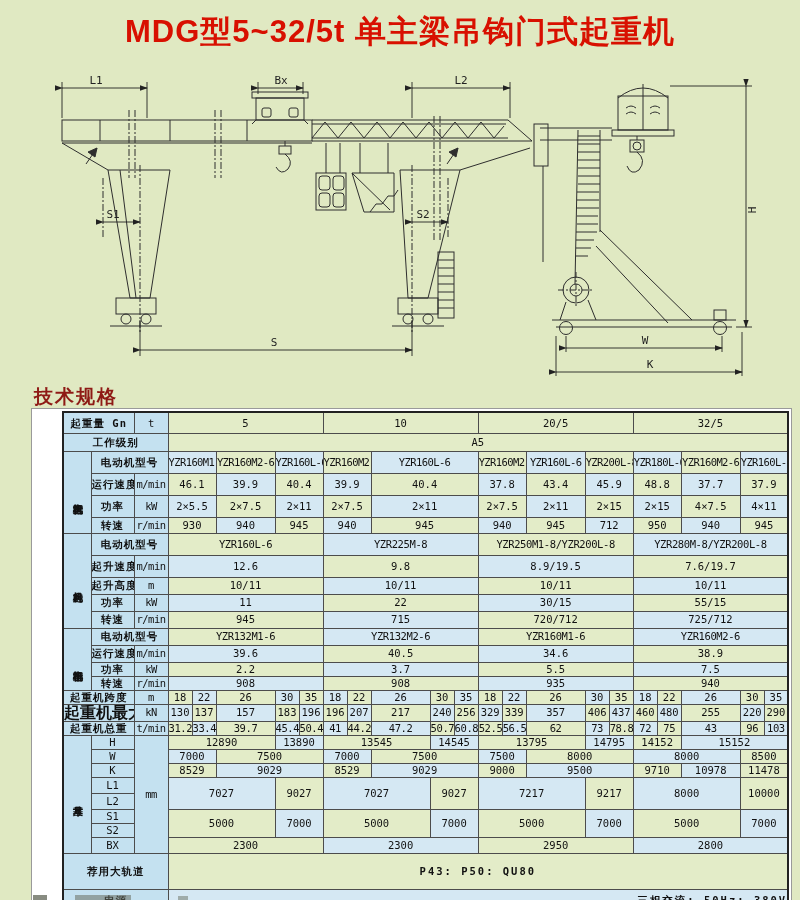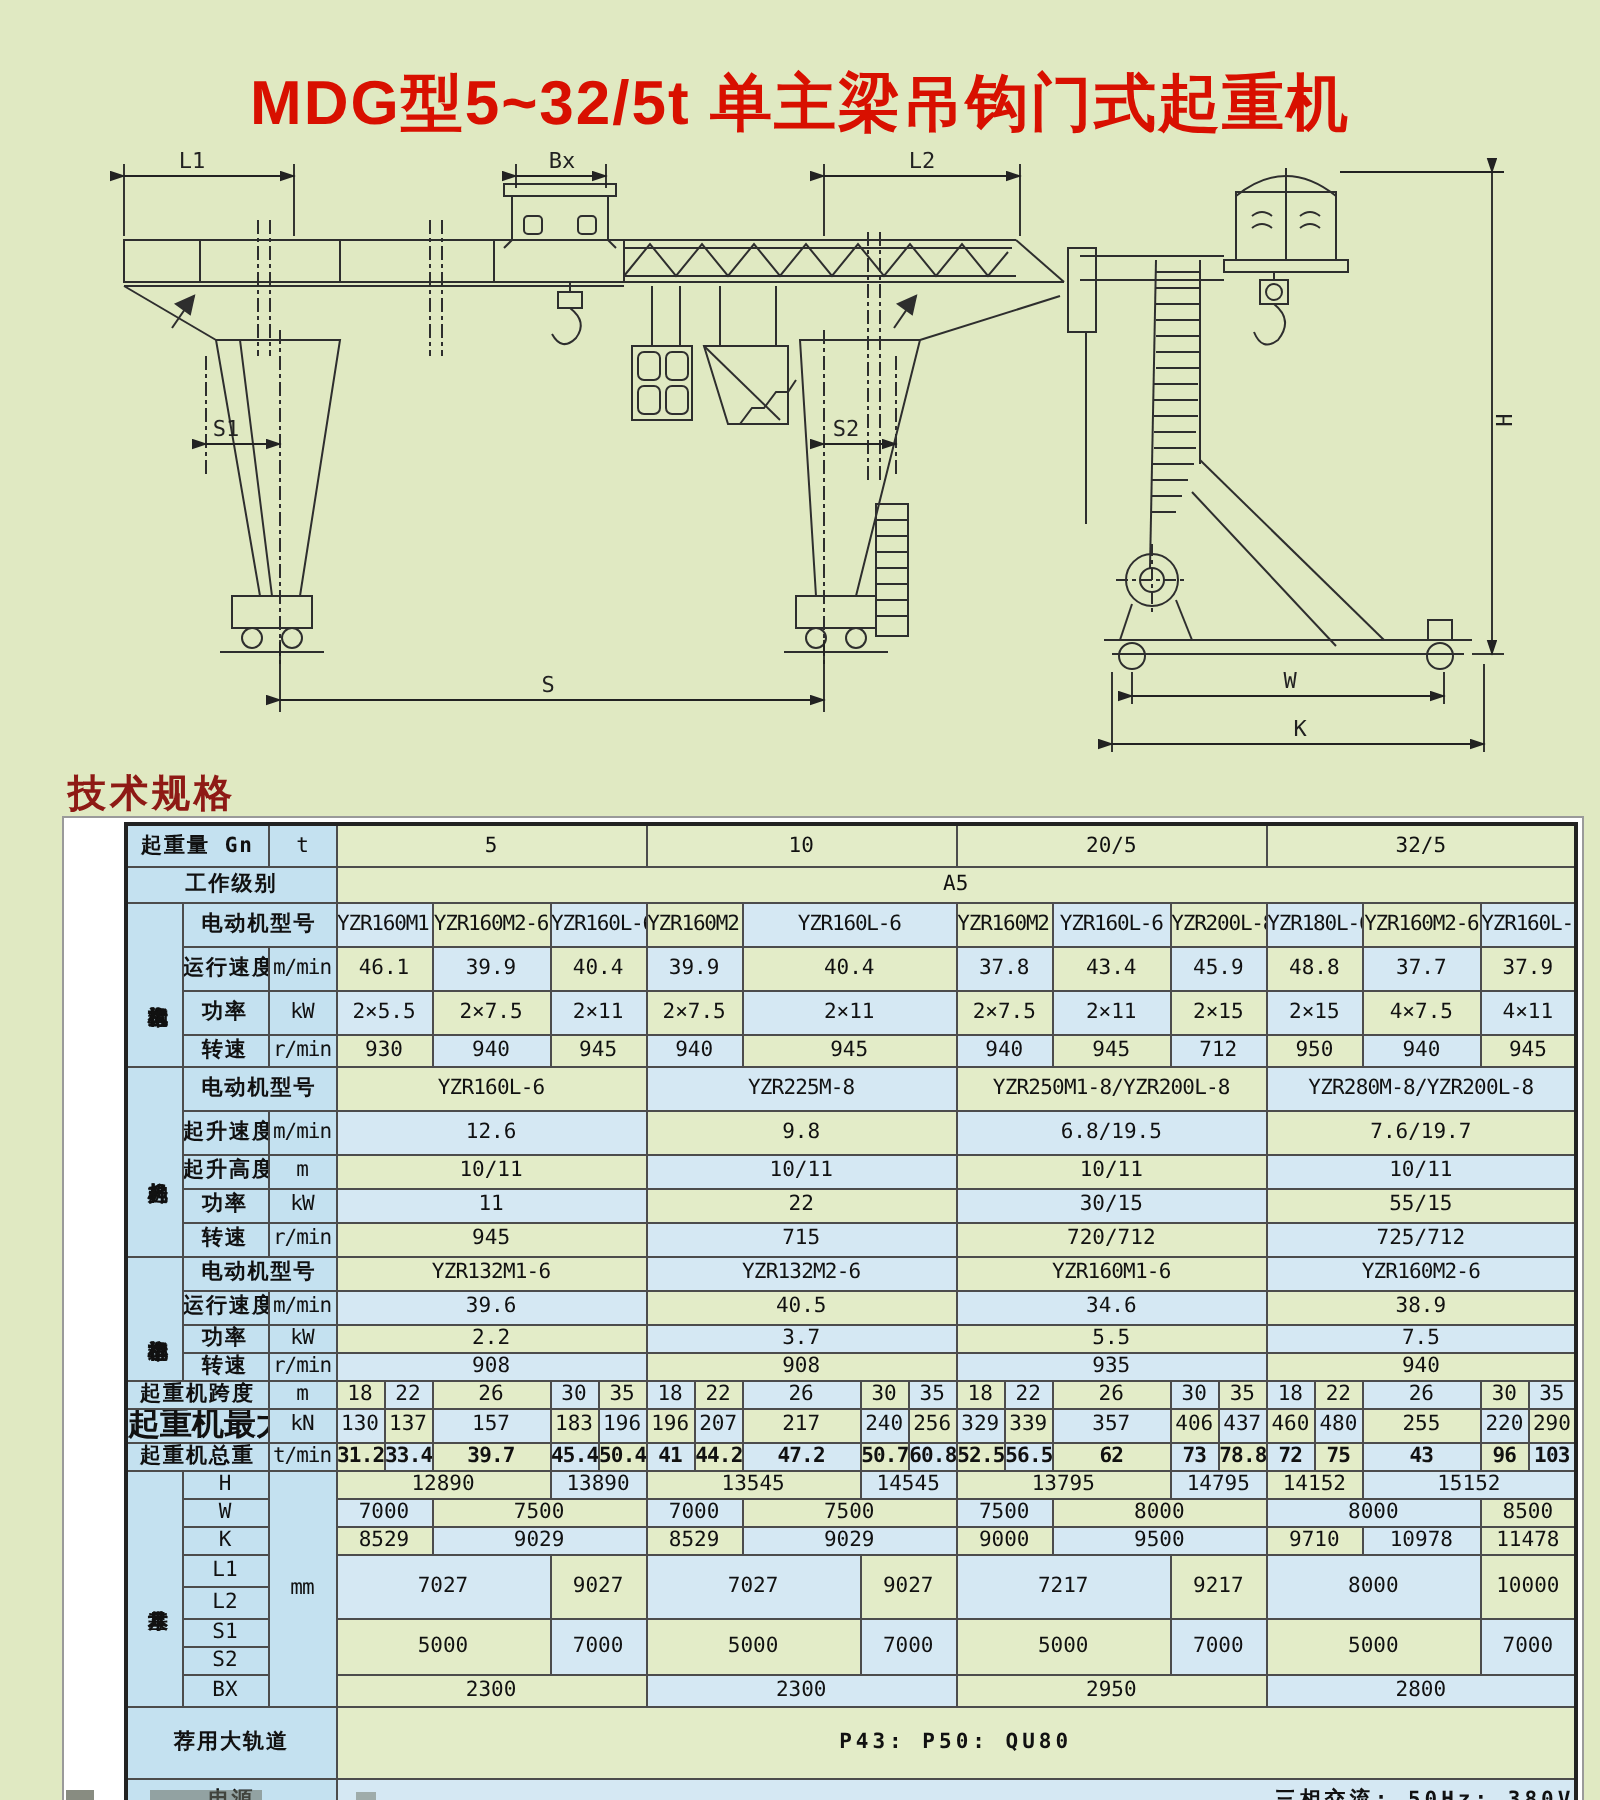--- a/index.html
+++ b/index.html
@@ -1,36 +1,36 @@
 <!DOCTYPE html>
 <html><head>
 <meta charset="utf-8">
 <style>
   html,body{margin:0;padding:0;}
   body{width:800px;height:900px;position:relative;overflow:hidden;
        background:#e0e9c2;font-family:"Liberation Sans",sans-serif;color:#111;}
-  .page-title{position:absolute;top:31px;left:0;width:800px;text-align:center;
+  .page-title{position:absolute;top:11px;left:0;width:800px;text-align:center;
        font-size:31px;font-weight:bold;color:#d81000;letter-spacing:1px;
        font-family:"Liberation Sans",sans-serif;}
   .section-heading{position:absolute;top:384px;left:34px;font-size:19px;font-weight:bold;
        color:#8e1a15;letter-spacing:2px;}
   #crane-svg{position:absolute;top:70px;left:0;}
   .tbl-wrap{position:absolute;top:408px;left:31px;background:#fff;padding:2px;border:1px solid #9a9a9a;}
   table.spec{border-collapse:collapse;table-layout:fixed;width:725px;border:2px solid #222;margin-left:28px;}
   table.spec td{border:1px solid #4c4c4c;text-align:center;vertical-align:middle;
        padding:0;overflow:hidden;white-space:nowrap;
        font-family:"DejaVu Sans Mono",monospace;font-size:10.5px;line-height:1;}
   td.cn{font-family:"Liberation Sans",sans-serif;font-size:11.5px;font-weight:bold;letter-spacing:1px;}
   td.lb,td.u,td.sec{background:#c4e1f0;}
   td.u{font-size:9px;letter-spacing:-0.5px;}
   td.g{background:#e3ecc8;}
   td.b{background:#d5e8f3;}
   td.m{font-size:8.5px;letter-spacing:-0.6px;}
   td.m2{font-size:9.5px;letter-spacing:-0.4px;}
-  td.s95{font-size:9.5px;letter-spacing:-0.4px;font-weight:bold;}
+  td.s95{font-size:9.5px;letter-spacing:-0.4px;}
   .vlab{writing-mode:vertical-rl;text-orientation:upright;
        font-family:"Liberation Sans",sans-serif;font-size:10px;font-weight:bold;
        line-height:1.25;letter-spacing:0;}
   tr.h21{height:21px} tr.h18{height:18px} tr.h22{height:22px} tr.h17{height:17px}
   tr.h16{height:16px} tr.h14{height:14px} tr.h20{height:36px}
   .remnant{position:absolute;top:894px;left:0;width:800px;height:6px;}
   .remnant i{position:absolute;display:block;background:#6a6f62;}
   svg text{font-family:"DejaVu Sans Mono",monospace;font-size:11px;fill:#222;}
 </style>
 </head>
@@ -329,21 +329,21 @@
   <td class="g m2" colspan="5">YZR160L-6</td>
   <td class="b m2" colspan="5">YZR225M-8</td>
   <td class="g m2" colspan="5">YZR250M1-8/YZR200L-8</td>
   <td class="b m2" colspan="5">YZR280M-8/YZR200L-8</td>
 </tr>
 <tr class="h22">
   <td class="lb cn">起升速度</td>
   <td class="u">m/min</td>
   <td class="b" colspan="5">12.6</td>
   <td class="g" colspan="5">9.8</td>
-  <td class="b" colspan="5">6.8/19.5</td>
+  <td class="b" colspan="5">8.9/19.5</td>
   <td class="g" colspan="5">7.6/19.7</td>
 </tr>
 <tr class="h17">
   <td class="lb cn">起升高度</td>
   <td class="u">m</td>
   <td class="g" colspan="5">10/11</td>
   <td class="b" colspan="5">10/11</td>
   <td class="g" colspan="5">10/11</td>
   <td class="b" colspan="5">10/11</td>
 </tr>

